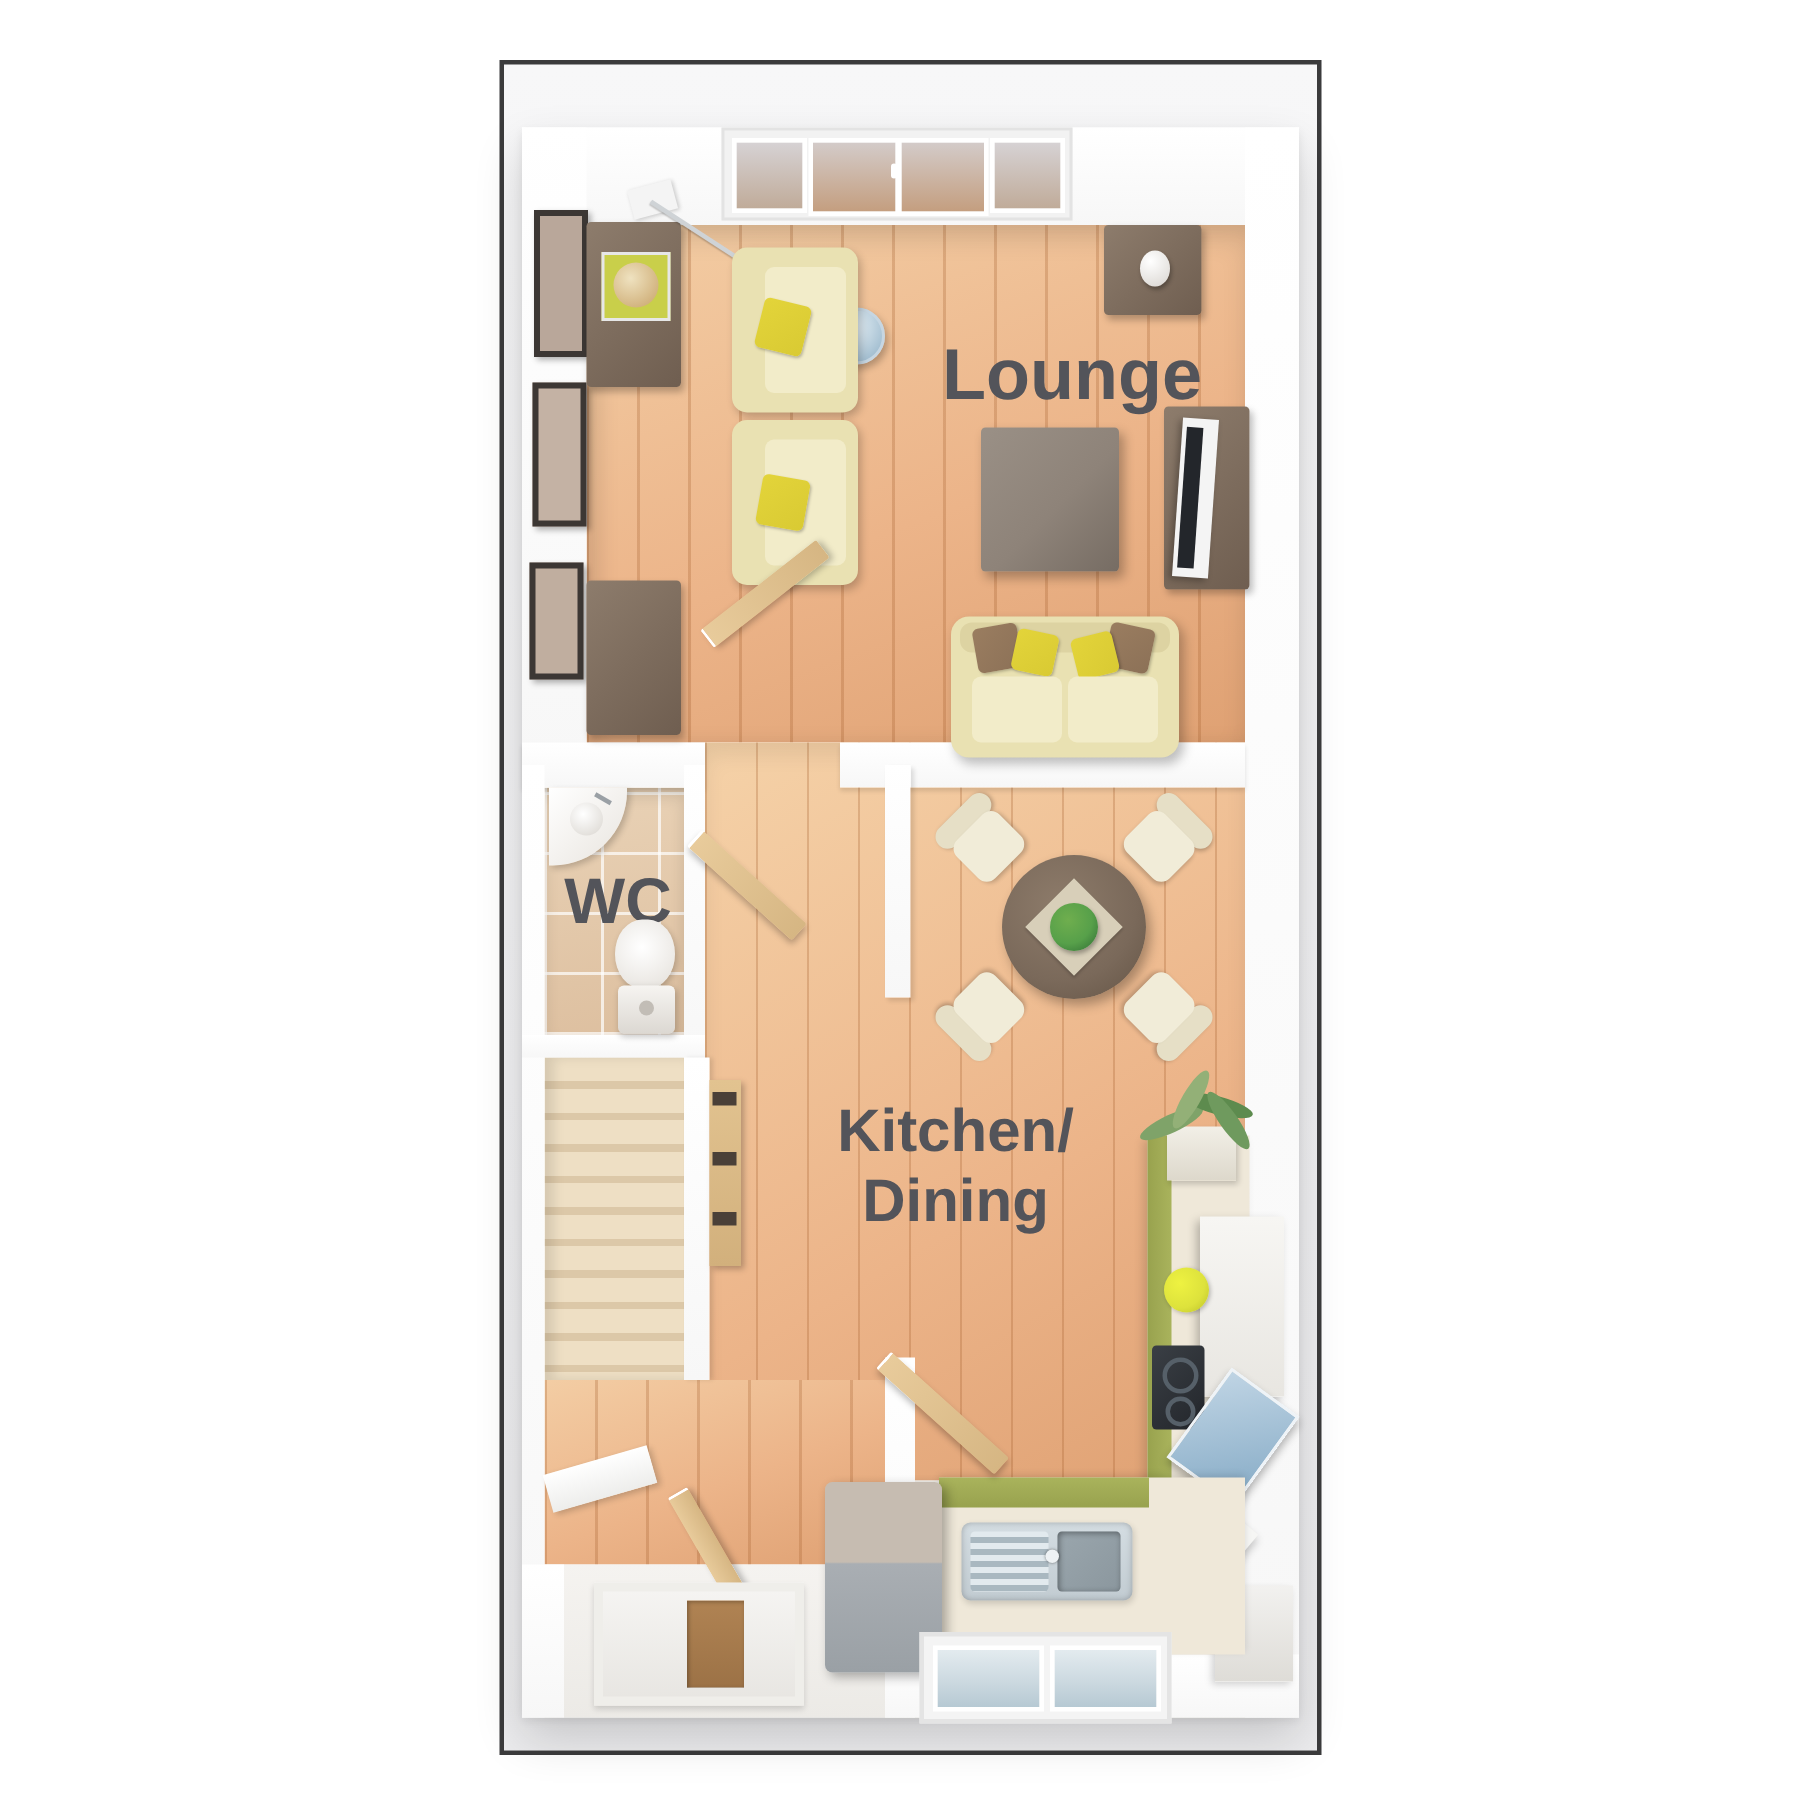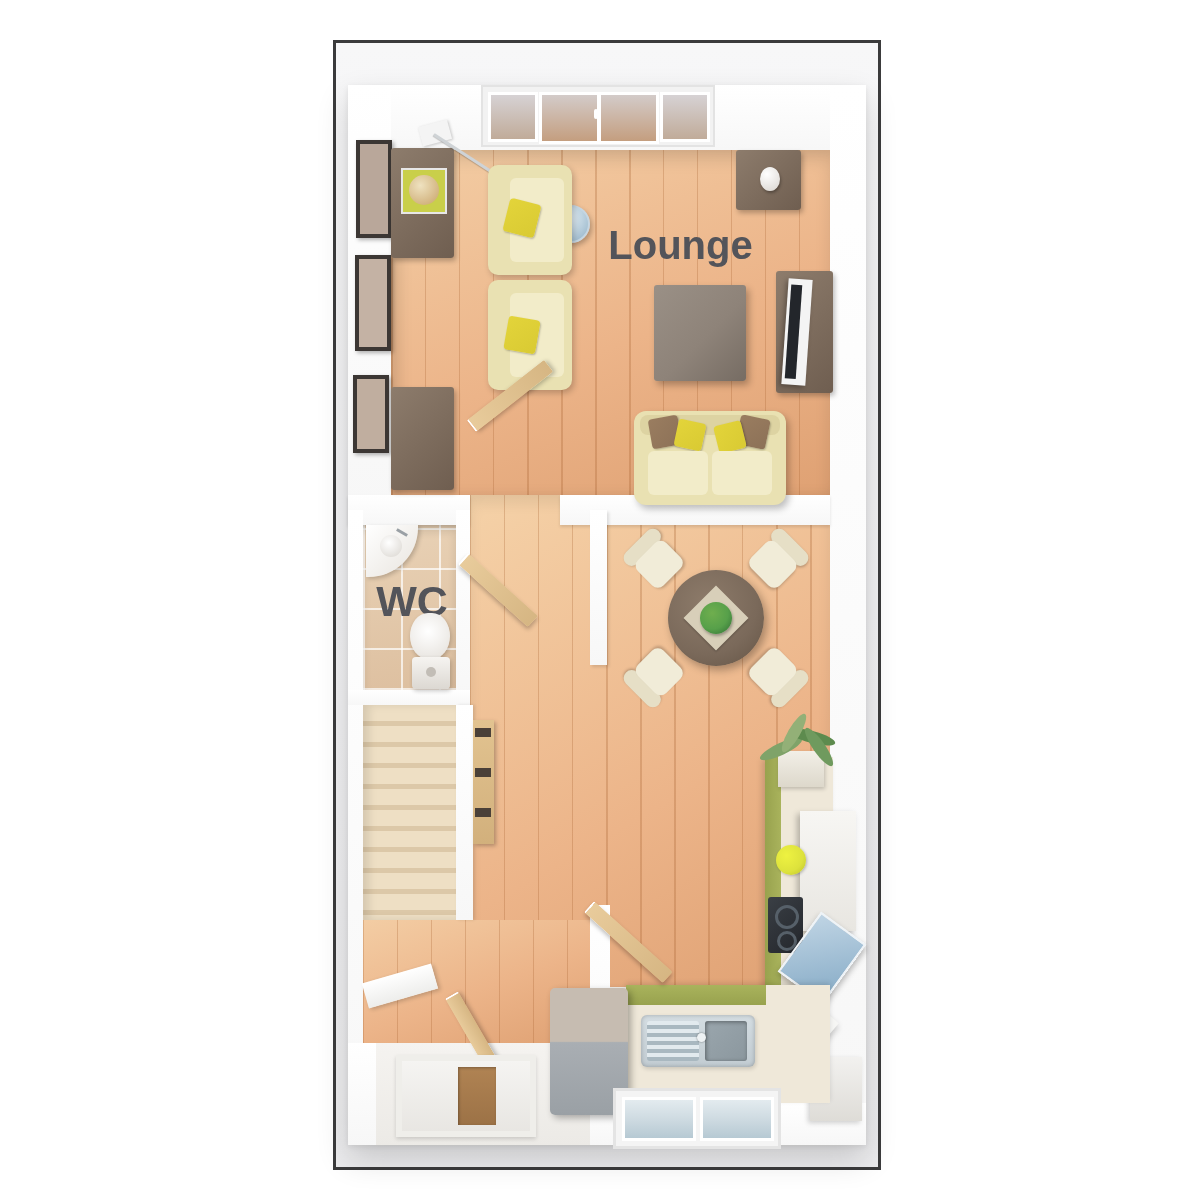--- a/index.html
+++ b/index.html
@@ -66,21 +66,21 @@
    <div class="abs wall" style="left:0;top:958px;width:28px;height:102px;"></div>
 
    <div class="abs" style="left:133px;top:0;width:230px;height:58px;background:#f2f2f2;border:2px solid #e3e3e3;">
      <div class="abs glass" style="left:5px;top:5px;width:44px;height:44px;border:3px solid #fff;"></div>
      <div class="abs glass" style="left:56px;top:5px;width:55px;height:46px;border:3px solid #fff;background:linear-gradient(180deg,#d3cbc9,#c49e7f);"></div>
      <div class="abs glass" style="left:115px;top:5px;width:55px;height:46px;border:3px solid #fff;background:linear-gradient(180deg,#d3cbc9,#c49e7f);"></div>
      <div class="abs glass" style="left:177px;top:5px;width:44px;height:44px;border:3px solid #fff;"></div>
      <div class="abs" style="left:111px;top:22px;width:4px;height:10px;background:#fff;border-radius:2px;"></div>
    </div>
 
-   <div class="abs label" style="left:250px;top:138px;width:165px;font-size:40px;">Lounge</div>
+   <div class="abs label" style="left:250px;top:138px;width:165px;font-size:48px;padding-left:30px;">Lounge</div>
 
    <div class="abs" style="left:8px;top:55px;width:28px;height:90px;background:#b9a79a;border:4px solid #3c3734;box-shadow:2px 2px 4px rgba(0,0,0,.3);"></div>
    <div class="abs" style="left:7px;top:170px;width:28px;height:88px;background:#c4b2a4;border:4px solid #3c3734;box-shadow:2px 2px 4px rgba(0,0,0,.3);"></div>
    <div class="abs" style="left:5px;top:290px;width:28px;height:70px;background:#c0ae9f;border:4px solid #3c3734;box-shadow:2px 2px 4px rgba(0,0,0,.3);"></div>
 
    <div class="abs darkwood" style="left:43px;top:63px;width:63px;height:110px;">
      <div class="abs" style="left:10px;top:20px;width:42px;height:42px;background:#c9cf4a;border:2px solid #e7e7e7;">
        <div class="abs" style="left:6px;top:5px;width:30px;height:30px;border-radius:50%;background:radial-gradient(circle at 38% 35%,#efe2c0,#c8a368);"></div>
      </div>
    </div>
@@ -126,20 +126,24 @@
    <div class="abs" style="left:18px;top:440px;width:52px;height:52px;border-radius:0 0 95% 0;background:linear-gradient(135deg,#ffffff,#e8e4de);box-shadow:2px 2px 4px rgba(0,0,0,.2);">
      <div class="abs" style="left:14px;top:10px;width:22px;height:22px;border-radius:50%;background:radial-gradient(circle at 40% 35%,#ffffff,#d9d5cf);"></div>
      <div class="abs" style="left:30px;top:6px;width:12px;height:3px;background:#9aa0a5;transform:rotate(30deg);"></div>
    </div>
    <div class="abs" style="left:62px;top:528px;width:40px;height:46px;border-radius:45%/50%;background:radial-gradient(circle at 45% 40%,#ffffff,#e3dfd9);box-shadow:1px 2px 4px rgba(0,0,0,.22);"></div>
    <div class="abs" style="left:64px;top:572px;width:38px;height:32px;border-radius:4px;background:linear-gradient(180deg,#f6f4f1,#dcd8d2);box-shadow:1px 2px 4px rgba(0,0,0,.22);">
      <div class="abs" style="left:14px;top:10px;width:10px;height:10px;border-radius:50%;background:#c2bdb6;"></div>
    </div>
    <div class="abs doorleaf" style="left:120px;top:468px;width:92px;height:15px;transform:rotate(42deg);transform-origin:left top;"></div>
 
+   <div class="abs label" style="left:189px;top:646px;width:200px;font-size:40px;line-height:47px;">
+     <div>Kitchen/</div>
+     <div>Dining</div>
+   </div>
 
    <div class="abs" style="left:276px;top:441px;width:184px;height:184px;">
 
      <div class="abs" style="left:8px;top:8px;width:46px;height:52px;transform:rotate(-45deg);">
        <div class="abs" style="left:0;top:0;width:46px;height:16px;border-radius:8px;background:#e6dfc6;box-shadow:1px 1px 3px rgba(0,0,0,.25);"></div>
        <div class="abs" style="left:3px;top:14px;width:40px;height:36px;border-radius:8px;background:var(--chair-cream);box-shadow:1px 2px 3px rgba(0,0,0,.2);"></div>
      </div>
      <div class="abs" style="left:130px;top:8px;width:46px;height:52px;transform:rotate(45deg);">
        <div class="abs" style="left:0;top:0;width:46px;height:16px;border-radius:8px;background:#e6dfc6;box-shadow:1px 1px 3px rgba(0,0,0,.25);"></div>
        <div class="abs" style="left:3px;top:14px;width:40px;height:36px;border-radius:8px;background:var(--chair-cream);box-shadow:1px 2px 3px rgba(0,0,0,.2);"></div>

